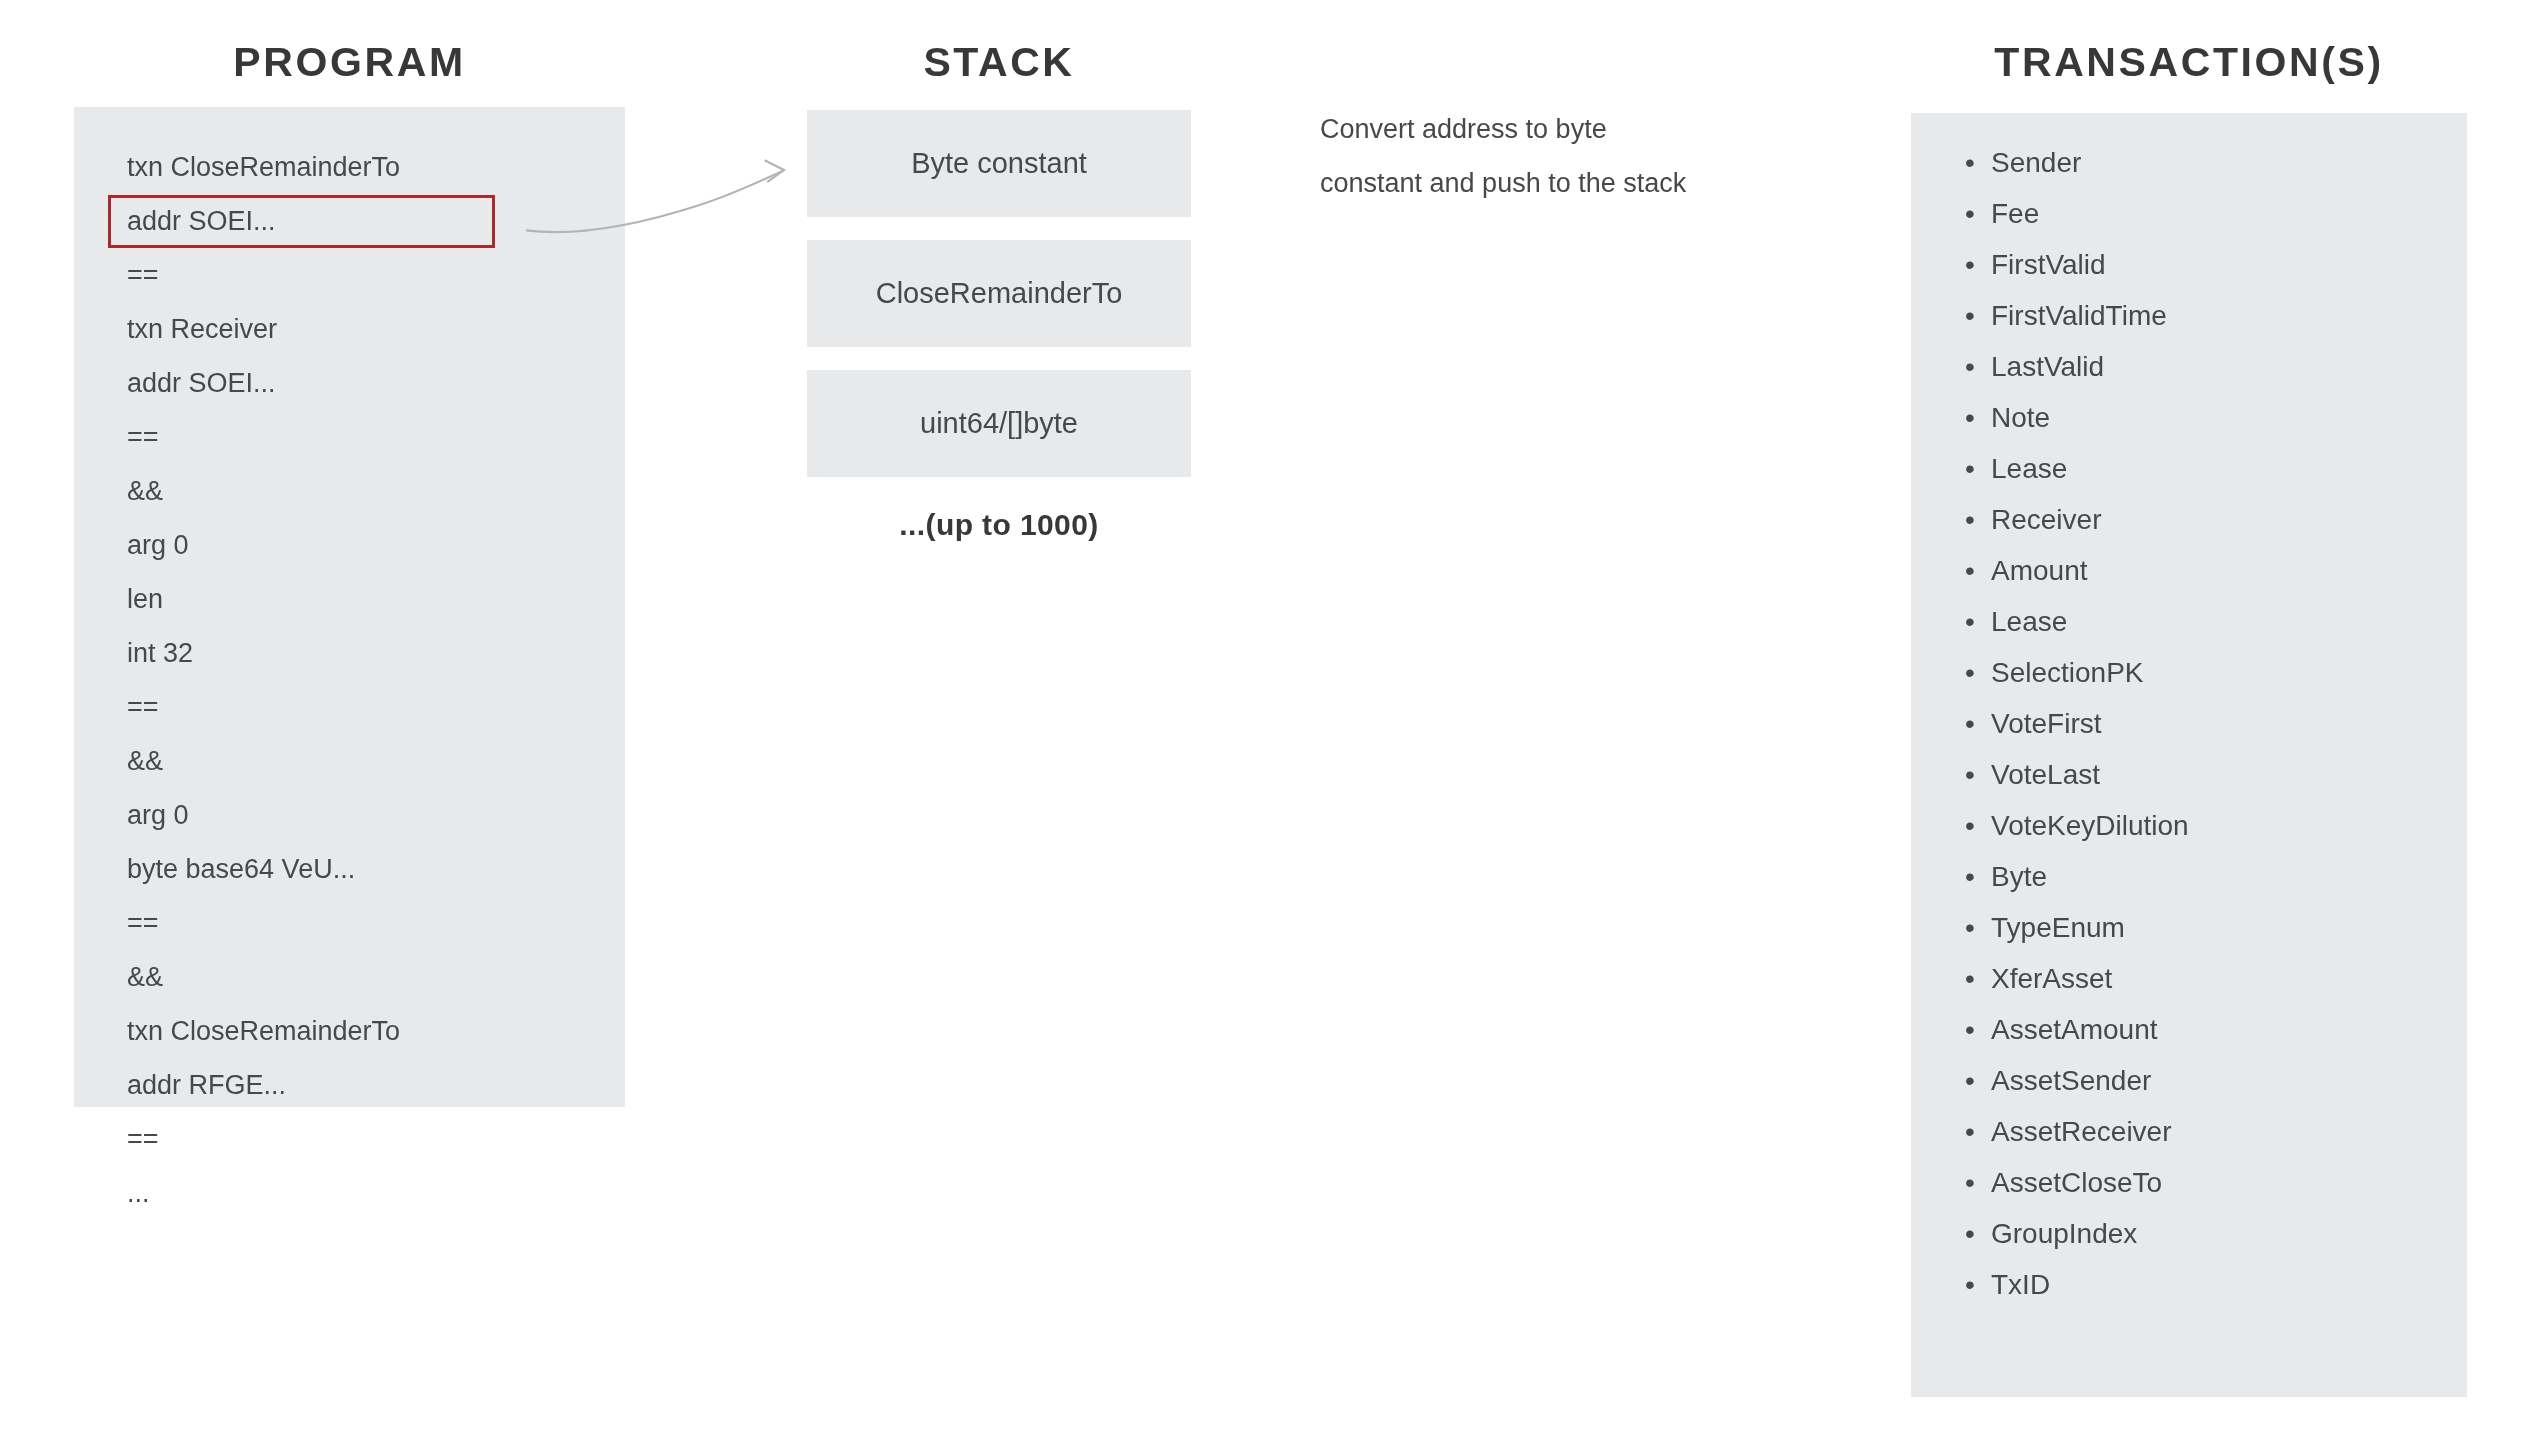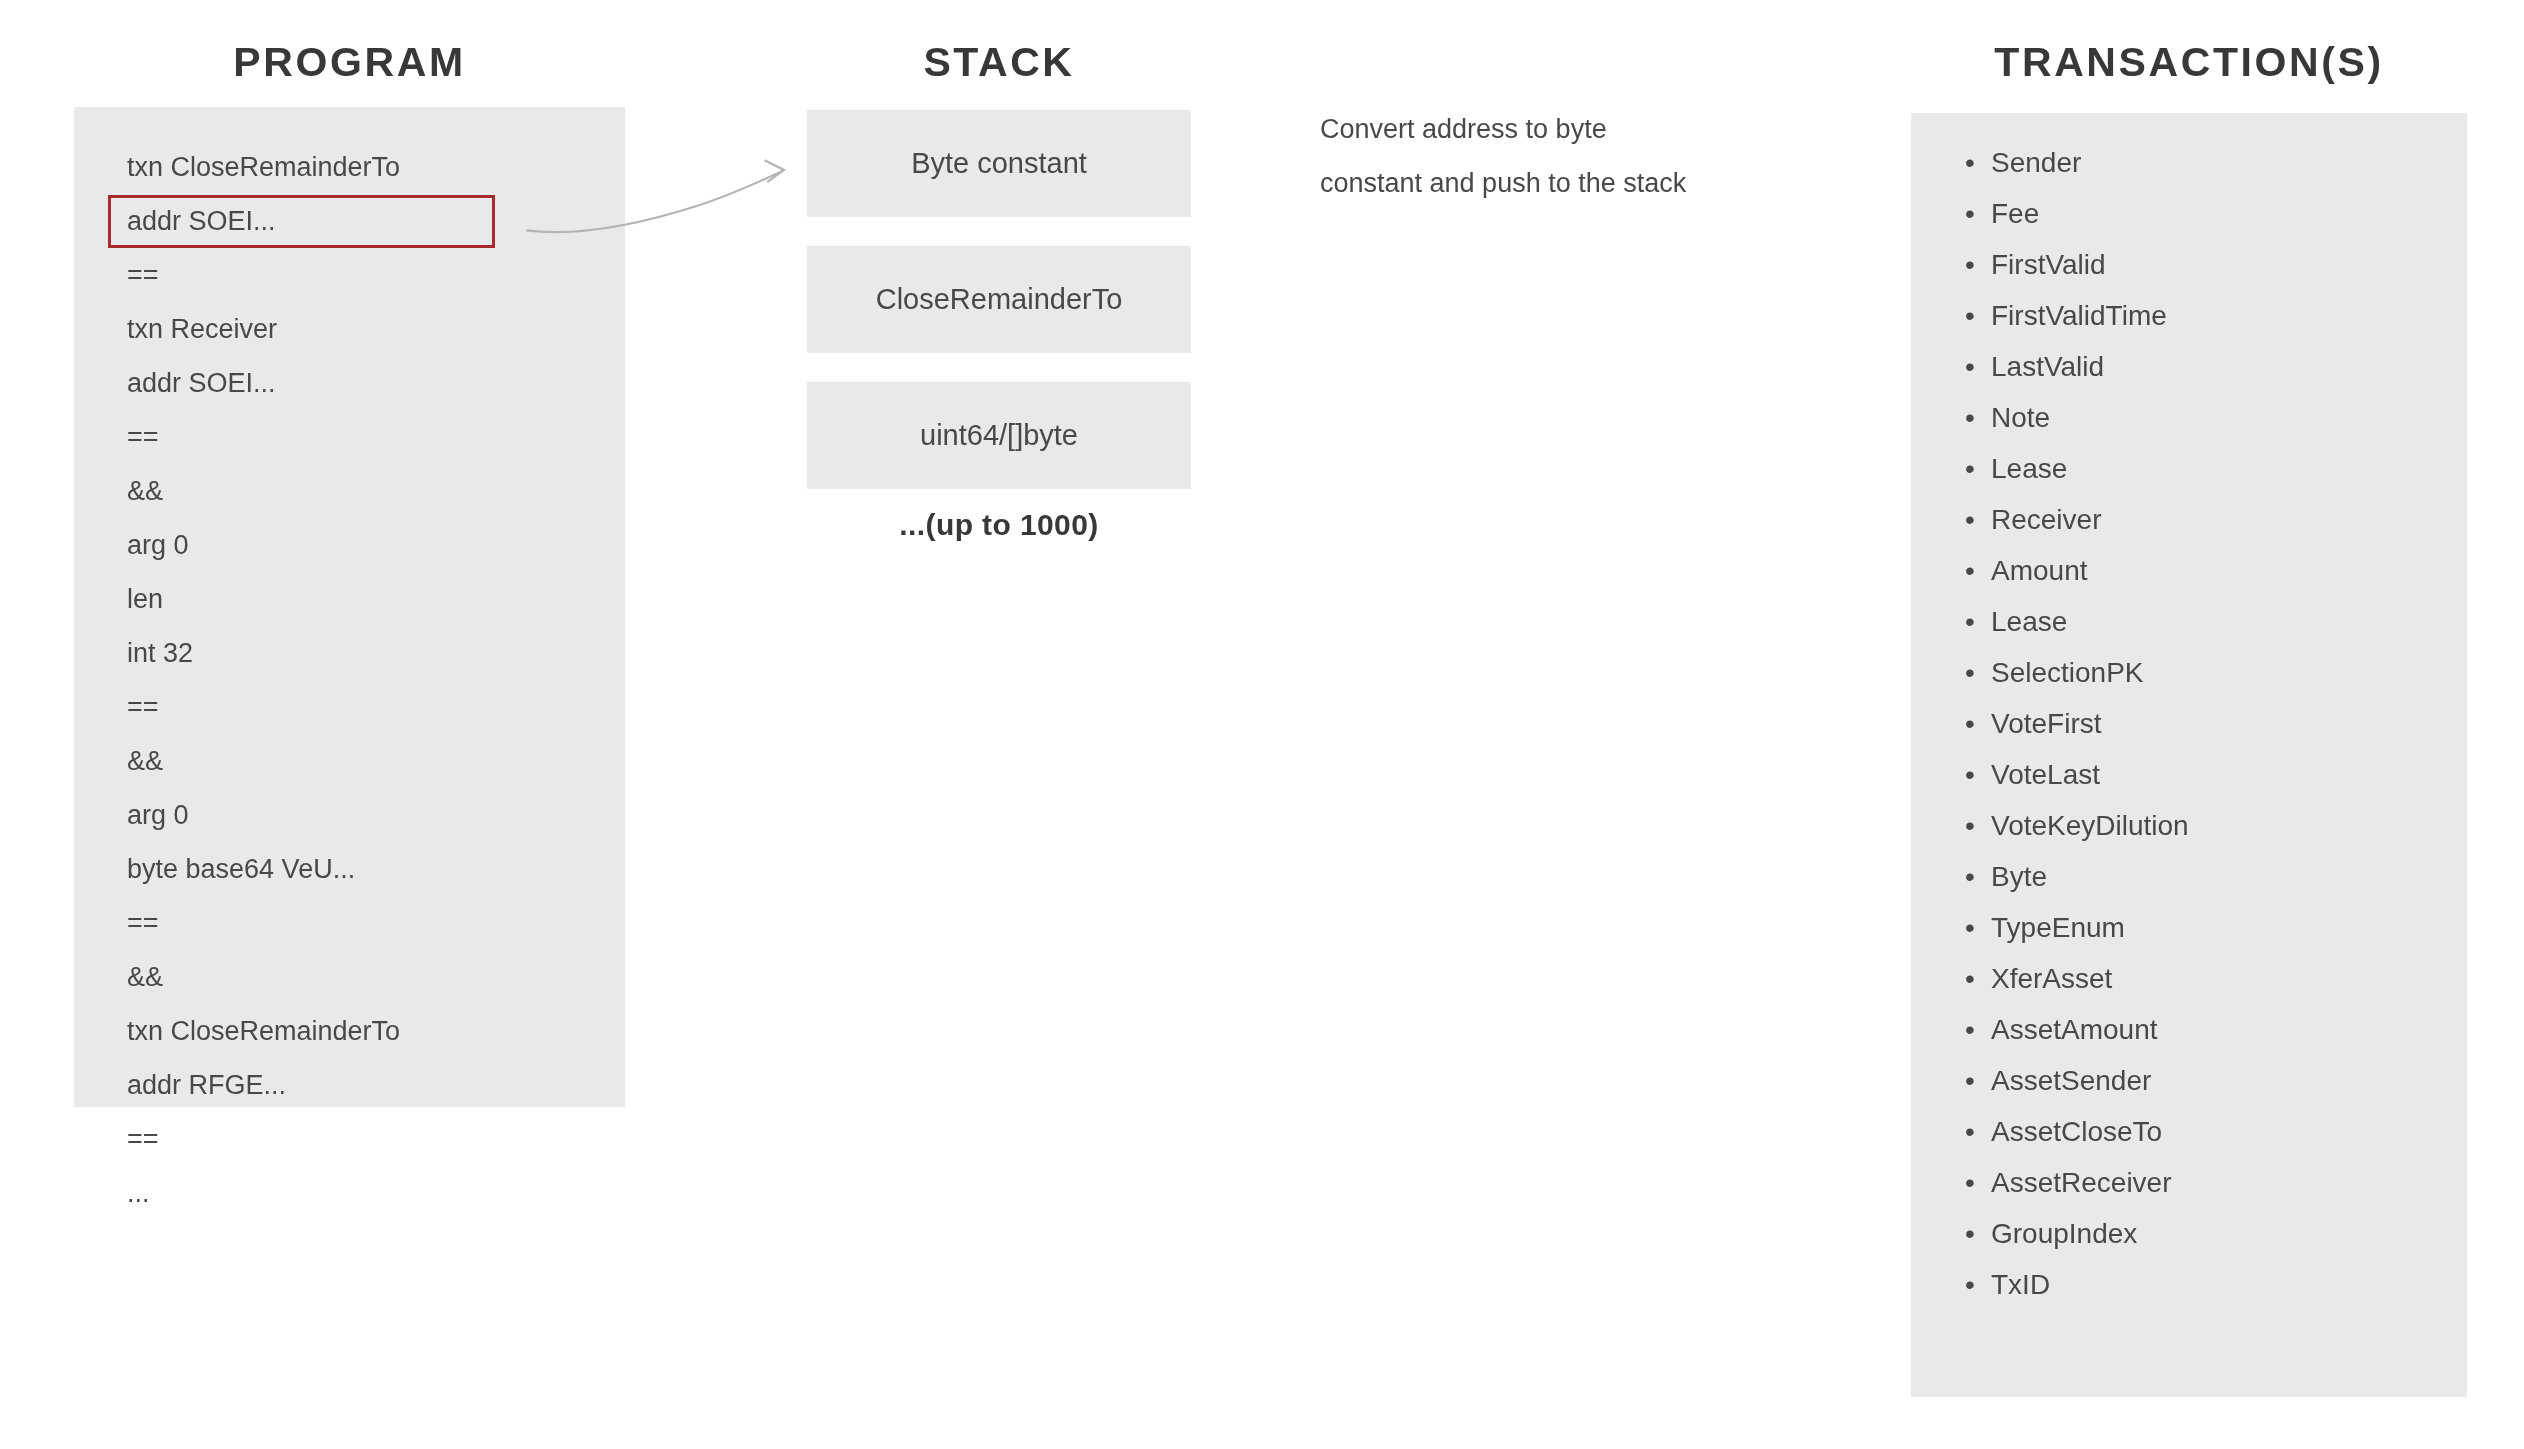--- a/index.html
+++ b/index.html
@@ -54,21 +54,21 @@
     background:transparent;
   }
   .arrow-svg{
     position:absolute;
     left:493px;top:141px;width:317px;height:114px;
     overflow:visible;
   }
   .stack-boxes{
     position:absolute;
     left:807px;top:110px;width:384px;
-    display:flex;flex-direction:column;gap:29px;
+    display:flex;flex-direction:column;gap:23px;
   }
   .stack-box{
     height:107px;
     background:var(--box_bg);
     display:flex;align-items:center;justify-content:center;
     font-size:29px;
     color:var(--body_text);
   }
   .stack-note{
     position:absolute;
@@ -178,21 +178,21 @@
         <div class="txn-item"><span class="bullet">•</span><span>Lease</span></div>
         <div class="txn-item"><span class="bullet">•</span><span>SelectionPK</span></div>
         <div class="txn-item"><span class="bullet">•</span><span>VoteFirst</span></div>
         <div class="txn-item"><span class="bullet">•</span><span>VoteLast</span></div>
         <div class="txn-item"><span class="bullet">•</span><span>VoteKeyDilution</span></div>
         <div class="txn-item"><span class="bullet">•</span><span>Byte</span></div>
         <div class="txn-item"><span class="bullet">•</span><span>TypeEnum</span></div>
         <div class="txn-item"><span class="bullet">•</span><span>XferAsset</span></div>
         <div class="txn-item"><span class="bullet">•</span><span>AssetAmount</span></div>
         <div class="txn-item"><span class="bullet">•</span><span>AssetSender</span></div>
+        <div class="txn-item"><span class="bullet">•</span><span>AssetReceiver</span></div>
         <div class="txn-item"><span class="bullet">•</span><span>AssetCloseTo</span></div>
-        <div class="txn-item"><span class="bullet">•</span><span>AssetReceiver</span></div>
         <div class="txn-item"><span class="bullet">•</span><span>GroupIndex</span></div>
         <div class="txn-item"><span class="bullet">•</span><span>TxID</span></div>
       </div>
   </div>
 
 </div>
 
 
 </body></html>

